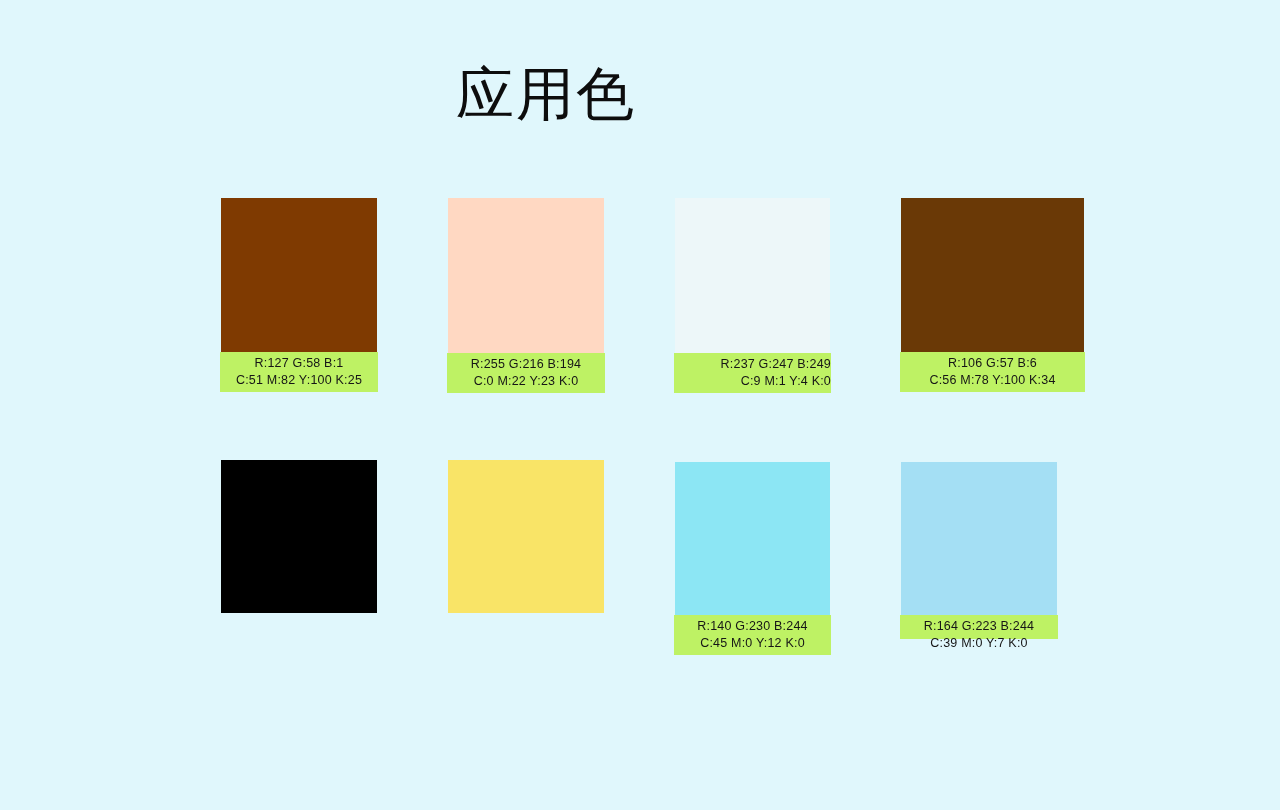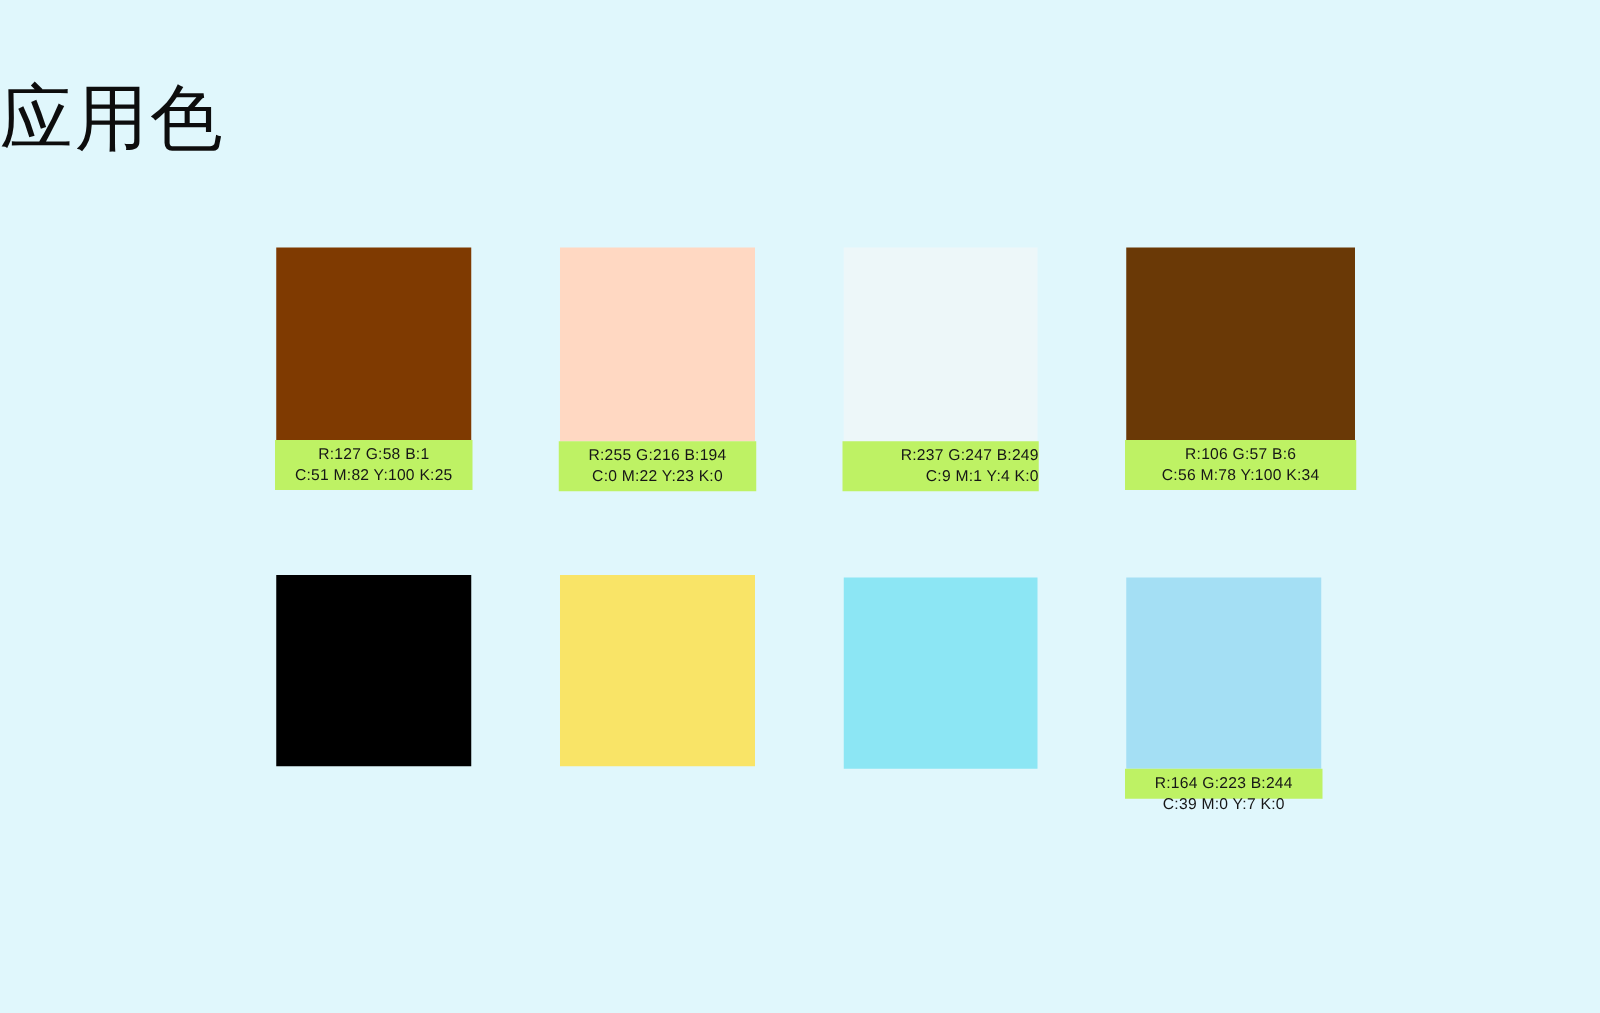--- a/index.html
+++ b/index.html
@@ -21,20 +21,21 @@
     top: 0;
     width: 1280px;
     height: 810px;
     background: #e0f7fc;
   }
   #page-title {
     position: absolute;
     left: 0;
     top: 58px;
     width: 1092px;
+    text-align: center;
     font-size: 58px;
     line-height: 72px;
     letter-spacing: 2px;
     color: #0d0d0d;
     font-weight: 400;
     font-family: "DejaVu Sans", "Liberation Sans", sans-serif;
     white-space: nowrap;
   }
   .swatch {
     position: absolute;
@@ -101,20 +102,24 @@
         </div>
       </div>
       <div class="swatch" style="left: 221px; top: 460px; width: 156px; height: 193px;">
         <div class="swatch-color" style="height: 153px; background: rgb(0, 0, 0);"></div>
       </div>
       <div class="swatch" style="left: 448px; top: 460px; width: 156px; height: 193px;">
         <div class="swatch-color" style="height: 153px; background: rgb(249, 228, 103);"></div>
       </div>
       <div class="swatch" style="left: 675px; top: 462px; width: 155px; height: 193px;">
         <div class="swatch-color" style="height: 153px; background: rgb(140, 230, 244);"></div>
+        <div class="swatch-label" style="top: 153px; height: 40px;">
+          <span class="line">R:140  G:230  B:244</span>
+          <span class="line">C:45  M:0  Y:12  K:0</span>
+        </div>
       </div>
       <div class="swatch" style="left: 901px; top: 462px; width: 156px; height: 193px;">
         <div class="swatch-color" style="height: 153px; background: rgb(164, 223, 244);"></div>
         <div class="swatch-label" style="top: 153px; height: 24px;">
           <span class="line">R:164  G:223  B:244</span>
           <span class="line">C:39  M:0  Y:7  K:0</span>
         </div>
       </div>
     </div>
 

